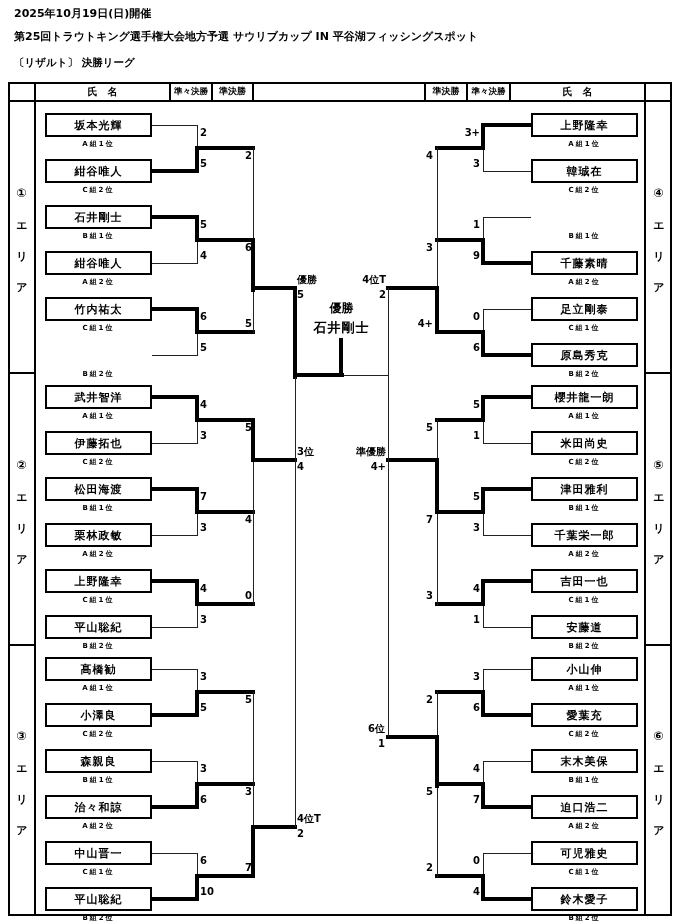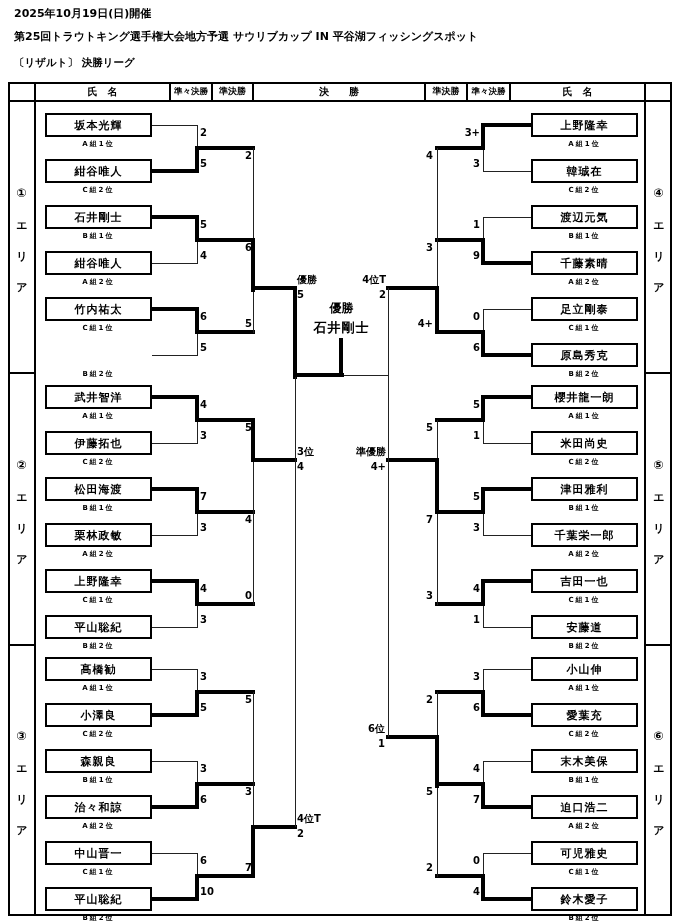--- a/index.html
+++ b/index.html
@@ -52,21 +52,20 @@
   <i class="vb" style="left:466px;top:82px;height:19px"></i>
   <i class="vb" style="left:509px;top:82px;height:19px"></i>
   <i class="hb" style="left:8px;top:372px;width:27px"></i>
   <i class="hb" style="left:8px;top:644px;width:27px"></i>
   <i class="hb" style="left:645px;top:372px;width:27px"></i>
   <i class="hb" style="left:645px;top:644px;width:27px"></i>
 
   <div class="hc" style="left:35px;width:135px">氏　名</div>
   <div class="hc s" style="left:170px;width:42px">準々決勝</div>
   <div class="hc s" style="left:212px;width:41px;font-size:9px">準決勝</div>
-  <div class="hc" style="left:253px;width:172px">決　　勝</div>
   <div class="hc s" style="left:425px;width:42px;font-size:9px">準決勝</div>
   <div class="hc s" style="left:467px;width:43px">準々決勝</div>
   <div class="hc" style="left:510px;width:135px">氏　名</div>
 
   <div class="albl" style="top:186px;left:8px">
     <div class="anum">①</div>
     <div class="aword">エリア</div>
   </div>
   <div class="albl" style="top:458px;left:8px">
     <div class="anum">②</div>
@@ -211,21 +210,20 @@
   <div class="sc" style="left:200px;top:855px">6</div>
   <div class="sc" style="left:200px;top:886px">10</div>
   <div class="scr" style="left:234px;top:694px">5</div>
   <div class="scr" style="left:234px;top:786px">3</div>
   <div class="scr" style="left:234px;top:862px">7</div>
 
   <div class="pbox" style="left:531px;top:113px">上野隆幸</div>
   <div class="pgrp" style="left:531px;top:139px">A組1位</div>
   <div class="pbox" style="left:531px;top:159px">韓珹在</div>
   <div class="pgrp" style="left:531px;top:185px">C組2位</div>
-  <div class="pbox" style="left:531px;top:205px">渡辺元気</div>
   <div class="pgrp" style="left:531px;top:231px">B組1位</div>
   <div class="pbox" style="left:531px;top:251px">千藤素晴</div>
   <div class="pgrp" style="left:531px;top:277px">A組2位</div>
   <div class="pbox" style="left:531px;top:297px">足立剛泰</div>
   <div class="pgrp" style="left:531px;top:323px">C組1位</div>
   <div class="pbox" style="left:531px;top:343px">原島秀克</div>
   <div class="pgrp" style="left:531px;top:369px">B組2位</div>
 
   <i class="hlt" style="left:481px;top:123px;width:50px"></i>
   <i class="hl" style="left:483px;top:171px;width:48px"></i>

